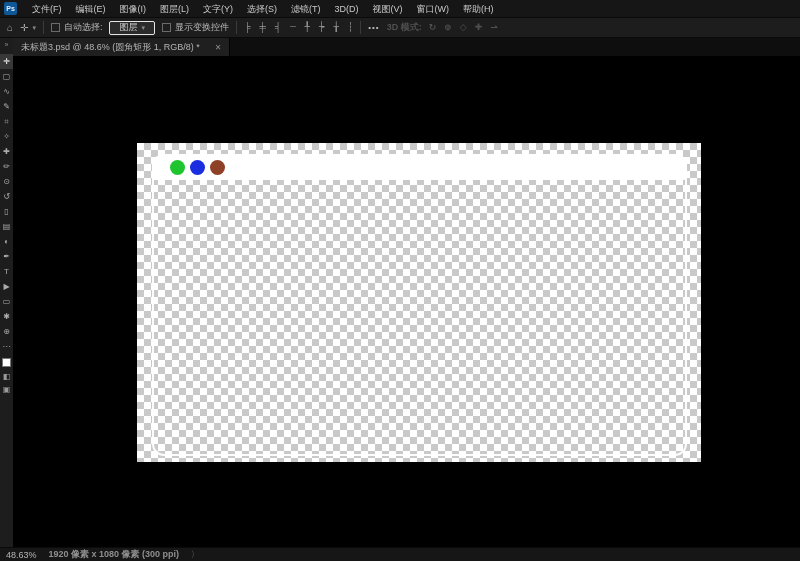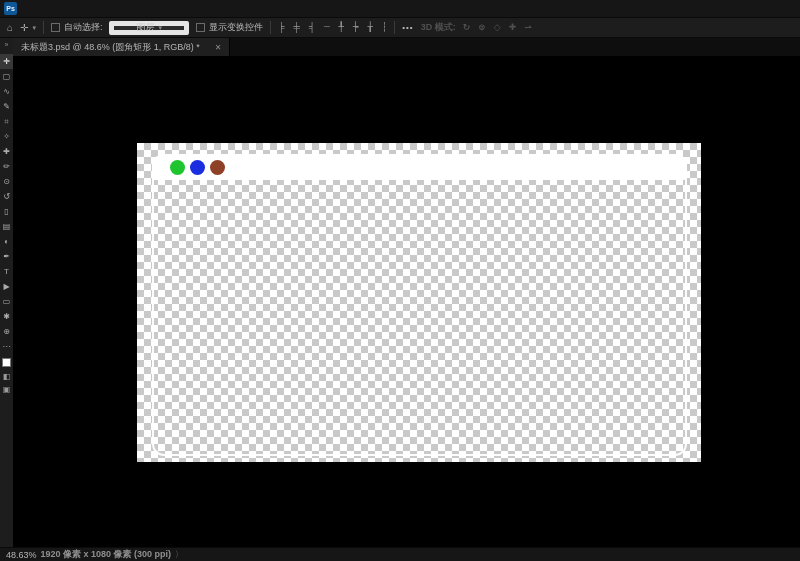--- a/index.html
+++ b/index.html
@@ -15,22 +15,22 @@
   .menu-item { color:#c9c9c9; font-size:9px; line-height:18px; padding:0 7px; white-space:nowrap; cursor:default; }
 
   
   .optionsbar { height:20px; flex:none; background:#1d1d1d; display:flex; align-items:center; gap:7px;
     padding:0 7px; font-size:9px; color:#b8b8b8; border-bottom:1px solid #0a0a0a; white-space:nowrap; }
   .opt-icon { color:#a5a5a5; font-size:10px; line-height:1; }
   .caret { color:#8a8a8a; font-size:7px; }
   .vsep { width:1px; height:13px; background:#3a3a3a; flex:none; }
   .checkbox { width:9px; height:9px; border:1px solid #6a6a6a; background:transparent; flex:none; }
   .ctl { display:flex; align-items:center; gap:4px; }
-  .dropdown { display:flex; align-items:center; gap:4px; height:14px; padding:0 22px; background:#2b2b2b;
-    border:5px solid #e5e5e5; border-radius:2px; color:#cfcfcf; }
+  .dropdown { display:flex; align-items:center; gap:4px; height:14px; padding:0 9px; background:#2b2b2b;
+    border:1px solid #e5e5e5; border-radius:2px; color:#cfcfcf; }
   .align-group { display:flex; align-items:center; gap:9px; }
   .align-ic { color:#9a9a9a; font-size:9px; line-height:1; }
   .more-btn { color:#bdbdbd; font-size:8px; letter-spacing:1px; }
   .dim { color:#505050 !important;font-weight:bold; }
   .mode-group { display:flex; align-items:center; gap:8px; }
 
   
   .middle { flex:1; display:flex; min-height:0; }
   .toolstrip { width:13px; flex:none; background:#1d1d1d; display:flex; flex-direction:column; align-items:center; padding-top:1px; }
   .collapse { color:#8a8a8a; font-size:7px; height:12px; line-height:12px; }
@@ -53,33 +53,46 @@
       linear-gradient(45deg,#c9c9c9 25%,transparent 25%,transparent 75%,#c9c9c9 75%),
       linear-gradient(45deg,#c9c9c9 25%,transparent 25%,transparent 75%,#c9c9c9 75%);
     background-size:14px 14px; background-position:0 0,7px 7px; }
   .win-outline { position:absolute; left:15px; top:11px; width:535px; height:302px;
     border:2px solid rgba(255,255,255,.95); border-radius:12px; }
   .win-titlebar { position:absolute; left:15px; top:11px; width:535px; height:26px; background:#fff;
     border-radius:12px 12px 3px 3px; display:flex; align-items:center; gap:5px; padding-left:18px; }
   .circle { width:15px; height:15px; border-radius:50%; flex:none; }
 
   
-  .statusbar { height:14px; flex:none; background:#161616; display:flex; align-items:center; gap:4px;
+  .statusbar { height:14px; flex:none; background:#161616; display:flex; align-items:center; gap:12px;
     padding:0 6px; font-size:9px; border-top:1px solid #0a0a0a; }
   .zoom-val { color:#b5b5b5; }
   .doc-info { color:#8f8f8f;font-weight:bold; }
   .chev { color:#777; font-size:8px; }
 </style>
 </head>
 <body>
 
 <div class="app">
 
   <div class="menubar">
     <div class="pslogo">Ps</div>
+    <div class="menus">
+        <span class="menu-item">文件(F)</span>
+        <span class="menu-item">编辑(E)</span>
+        <span class="menu-item">图像(I)</span>
+        <span class="menu-item">图层(L)</span>
+        <span class="menu-item">文字(Y)</span>
+        <span class="menu-item">选择(S)</span>
+        <span class="menu-item">滤镜(T)</span>
+        <span class="menu-item">3D(D)</span>
+        <span class="menu-item">视图(V)</span>
+        <span class="menu-item">窗口(W)</span>
+        <span class="menu-item">帮助(H)</span>
+      </div>
   </div>
 
   <div class="optionsbar">
     <span class="opt-icon">⌂</span>
     <span class="ctl">
       <span class="opt-icon">✛</span>
       <span class="caret">▾</span>
     </span>
     <span class="vsep"></span>
     <span class="ctl">

